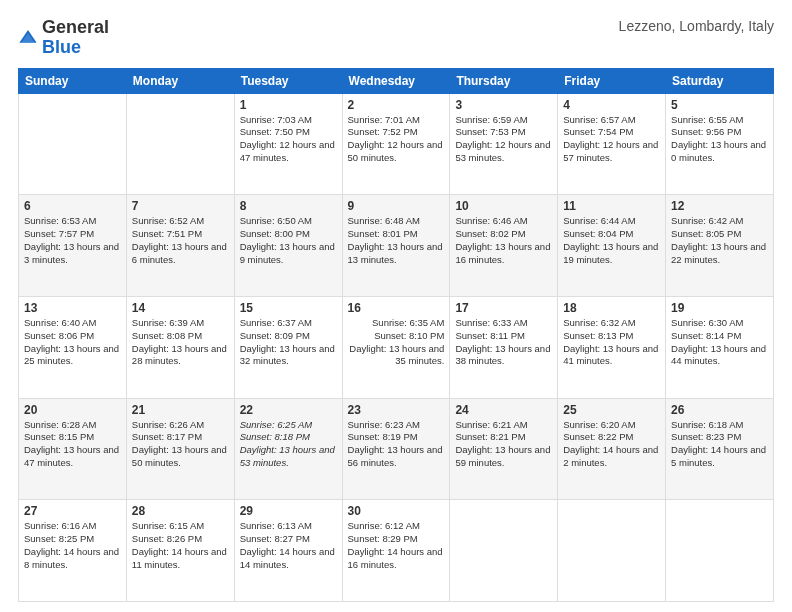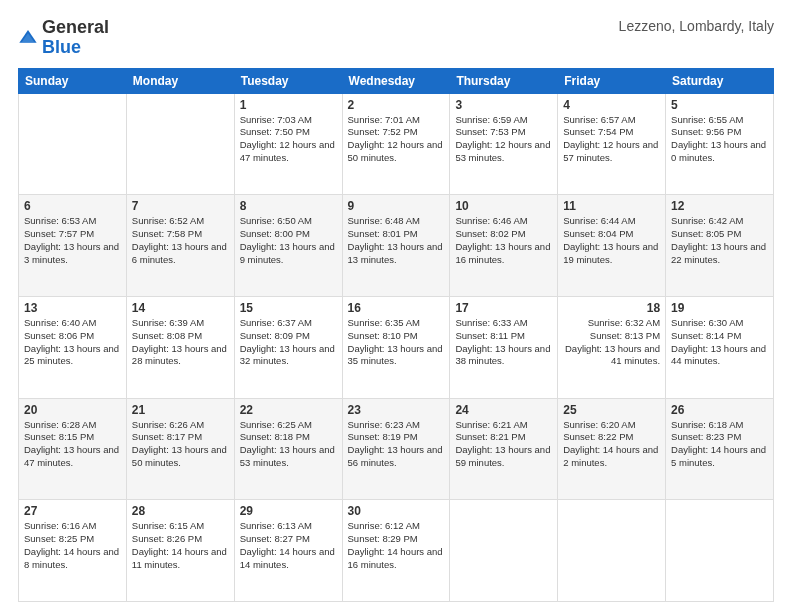--- a/index.html
+++ b/index.html
@@ -162,21 +162,21 @@
         <tr>
           <td style="background-color: rgb(245, 245, 245);">
             <span class="day-number">6</span>
             <div class="day-info" style="white-space: pre-line;">Sunrise: 6:53 AM
 Sunset: 7:57 PM
 Daylight: 13 hours and 3 minutes.</div>
           </td>
           <td style="background-color: rgb(245, 245, 245);">
             <span class="day-number">7</span>
             <div class="day-info" style="white-space: pre-line;">Sunrise: 6:52 AM
-Sunset: 7:58 PM
+Sunset: 7:51 PM
 Daylight: 13 hours and 6 minutes.</div>
           </td>
           <td style="background-color: rgb(245, 245, 245);">
             <span class="day-number">8</span>
             <div class="day-info" style="white-space: pre-line;">Sunrise: 6:50 AM
 Sunset: 8:00 PM
 Daylight: 13 hours and 9 minutes.</div>
           </td>
           <td style="background-color: rgb(245, 245, 245);">
             <span class="day-number">9</span>
@@ -217,31 +217,31 @@
 Daylight: 13 hours and 28 minutes.</div>
           </td>
           <td style="background-color: rgb(255, 255, 255);">
             <span class="day-number">15</span>
             <div class="day-info" style="white-space: pre-line;">Sunrise: 6:37 AM
 Sunset: 8:09 PM
 Daylight: 13 hours and 32 minutes.</div>
           </td>
           <td style="background-color: rgb(255, 255, 255);">
             <span class="day-number">16</span>
-            <div class="day-info" style="white-space: pre-line;">Sunrise: 6:35 AM
+            <div class="day-info" style="white-space: pre-line; text-align: right;">Sunrise: 6:35 AM
 Sunset: 8:10 PM
 Daylight: 13 hours and 35 minutes.</div>
           </td>
           <td style="background-color: rgb(255, 255, 255);">
             <span class="day-number">17</span>
             <div class="day-info" style="white-space: pre-line;">Sunrise: 6:33 AM
 Sunset: 8:11 PM
 Daylight: 13 hours and 38 minutes.</div>
           </td>
-          <td style="background-color: rgb(255, 255, 255); text-align: right;">
+          <td style="background-color: rgb(255, 255, 255);">
             <span class="day-number">18</span>
             <div class="day-info" style="white-space: pre-line;">Sunrise: 6:32 AM
 Sunset: 8:13 PM
 Daylight: 13 hours and 41 minutes.</div>
           </td>
           <td style="background-color: rgb(255, 255, 255);">
             <span class="day-number">19</span>
             <div class="day-info" style="white-space: pre-line;">Sunrise: 6:30 AM
 Sunset: 8:14 PM
 Daylight: 13 hours and 44 minutes.</div>
@@ -255,21 +255,21 @@
 Daylight: 13 hours and 47 minutes.</div>
           </td>
           <td style="background-color: rgb(245, 245, 245);">
             <span class="day-number">21</span>
             <div class="day-info" style="white-space: pre-line;">Sunrise: 6:26 AM
 Sunset: 8:17 PM
 Daylight: 13 hours and 50 minutes.</div>
           </td>
           <td style="background-color: rgb(245, 245, 245);">
             <span class="day-number">22</span>
-            <div class="day-info" style="white-space: pre-line;">Sunrise: 6:25 AM
+            <div class="day-info" style="white-space: pre-line; font-style: italic;">Sunrise: 6:25 AM
 Sunset: 8:18 PM
 Daylight: 13 hours and 53 minutes.</div>
           </td>
           <td style="background-color: rgb(245, 245, 245);">
             <span class="day-number">23</span>
             <div class="day-info" style="white-space: pre-line;">Sunrise: 6:23 AM
 Sunset: 8:19 PM
 Daylight: 13 hours and 56 minutes.</div>
           </td>
           <td style="background-color: rgb(245, 245, 245);">

